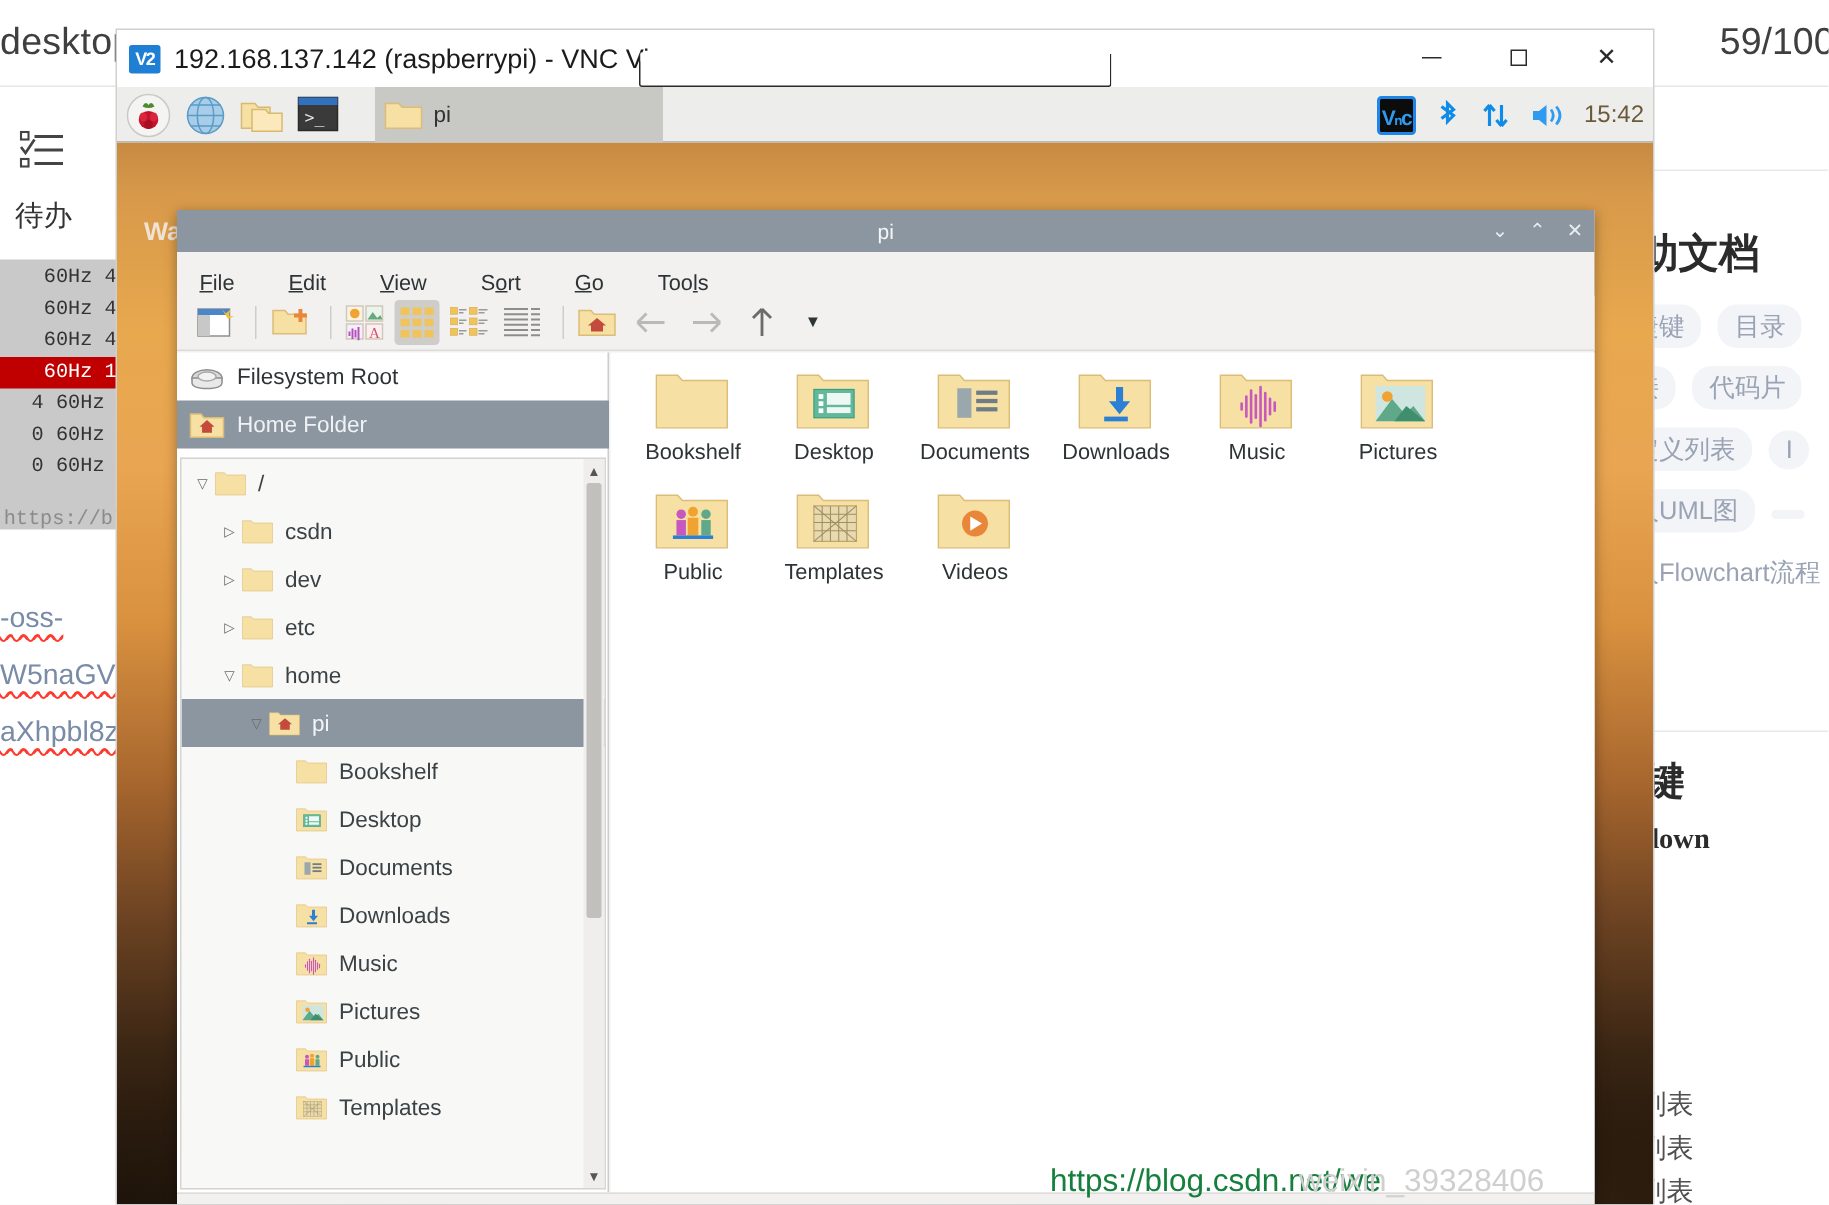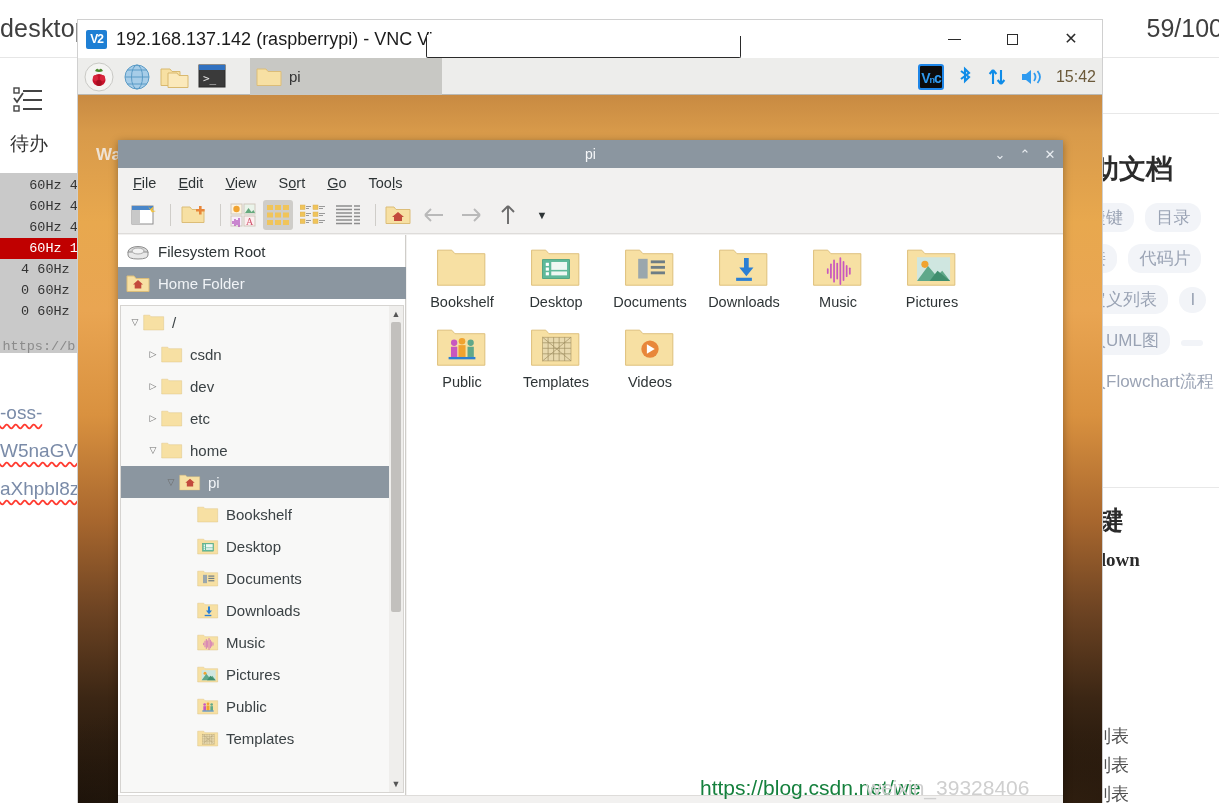--- a/index.html
+++ b/index.html
@@ -171,21 +171,21 @@
   .fm-titlebar {
     position:absolute; left:0; top:0; width:945px; height:28px;
     background:#8b96a0; display:flex; align-items:center; justify-content:center;
   }
   .fm-title { font-size:14px; color:#f4f6f8; }
   .fm-tb-btns { position:absolute; right:6px; top:0; height:28px; display:flex; align-items:center; gap:11px;}
   .fm-tb-btns span { font-size:13px; color:#e9edf1; width:14px; text-align:center; cursor:default;}
 
   .fm-menubar {
     position:absolute; left:0; top:28px; width:862px; height:29px;
-    background:#f2f1f0; display:flex; align-items:center; padding-left:15px; gap:22px;
+    background:#f2f1f0; display:flex; align-items:flex-end; padding-left:15px; gap:36px;
   }
   .fm-menu { font-size:14.5px; color:#2e3436; cursor:default; }
   .fm-menu u { text-decoration:underline; }
 
   .fm-toolbar {
     position:absolute; left:0; top:57px; width:945px; height:37px;
     background:#f2f1f0; display:flex; align-items:center; padding-left:10px; gap:0;
     border-bottom:1px solid #dedcda;
   }
   .tbtn { width:30px; height:30px; margin-right:5px; position:relative; cursor:default;

